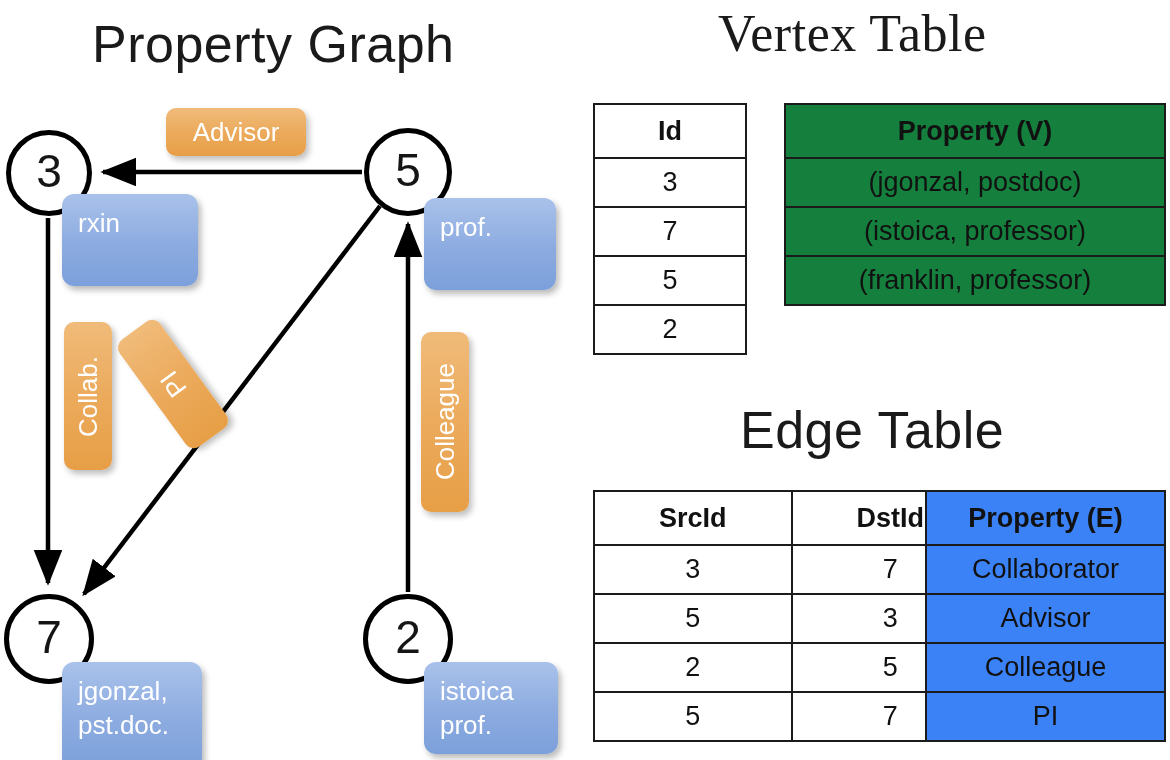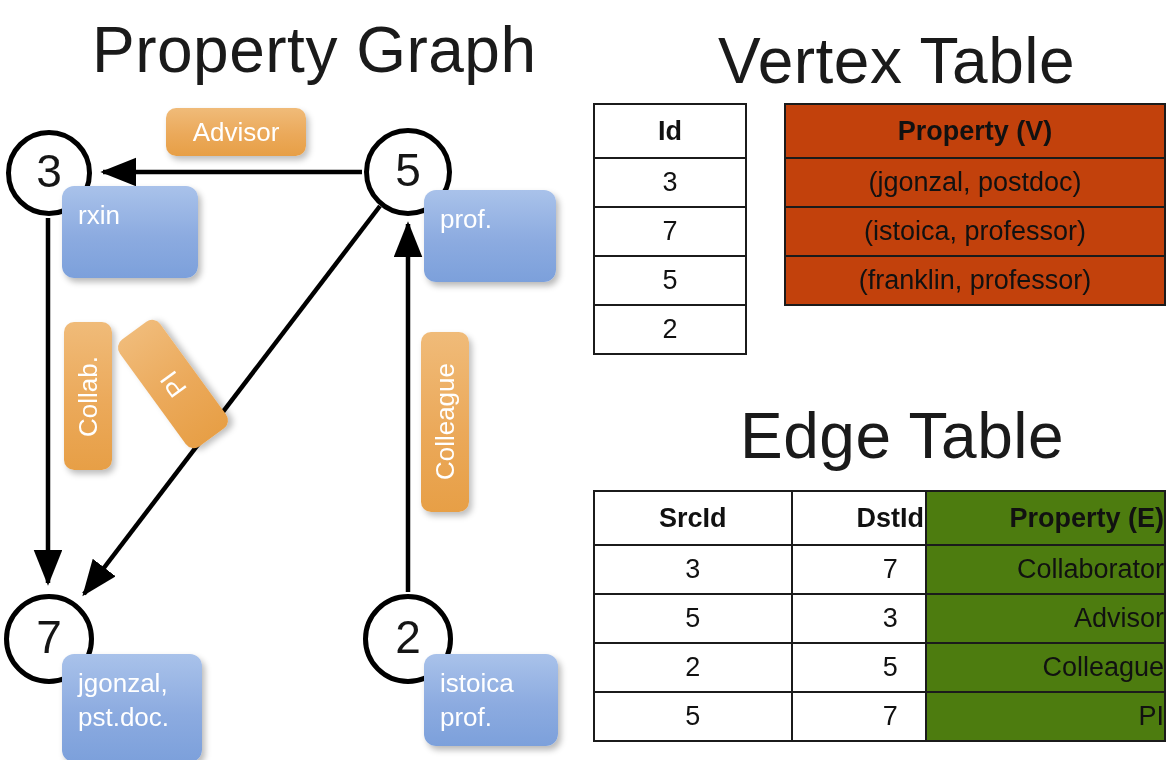--- a/index.html
+++ b/index.html
@@ -14,28 +14,28 @@
     overflow: hidden;
     font-family: "Liberation Sans", sans-serif;
     color: #000;
   }
 
   
   .slide-title {
     position: absolute;
     font-family: "Liberation Sans", sans-serif;
     font-weight: 300;
-    font-size: 64px;
+    font-size: 52px;
     line-height: 1;
     color: #1a1a1a;
     white-space: nowrap;
     letter-spacing: 0.5px;
   }
   #title-property-graph { left: 92px;  top: 18px; }
-  #title-vertex-table   { left: 718px; top: 29px; }
+  #title-vertex-table   { left: 718px; top: 8px; font-family: Liberation Serif, serif; }
   #title-edge-table     { left: 740px; top: 404px; }
 
   
   #graph-panel {
     position: absolute;
     left: 0; top: 0;
     width: 585px; height: 760px;
   }
   #graph-svg {
     position: absolute;
@@ -75,20 +75,21 @@
     border-radius: 12px;
     background: linear-gradient(to bottom, #a9c2ea 0%, #8cabe0 55%, #7ca0db 100%);
     box-shadow: 3px 4px 6px rgba(0,0,0,0.28);
     color: #ffffff;
     font-family: "Liberation Sans", sans-serif;
     font-weight: 300;
     font-size: 26px;
     line-height: 1.32;
     padding: 12px 0 12px 16px;
     box-sizing: border-box;
+    margin-top: 8px;
   }
   #box-rxin      { left: 62px;  top: 186px; width: 136px; height: 92px; }
   #box-franklin  { left: 424px; top: 190px; width: 132px; height: 92px; }
   #box-jgonzal   { left: 62px;  top: 654px; width: 140px; height: 108px; }
   #box-istoica   { left: 424px; top: 654px; width: 134px; height: 92px; }
 
   
   .edge-label {
     position: absolute;
     border-radius: 10px;
@@ -148,26 +149,26 @@
   }
   .tbl th {
     font-weight: bold;
     font-size: 27px;
   }
   .tbl .hdr-row th { height: 52px; line-height: 52px; }
 
   
   #vertex-id-table   { left: 593px; top: 103px; width: 154px; }
   #vertex-prop-table { left: 784px; top: 103px; width: 382px; }
-  #vertex-prop-table td, #vertex-prop-table th { background: #c2410c; }
+  #vertex-prop-table td, #vertex-prop-table th { background: #15803d; }
 
   
   #edge-src-dst-table { left: 593px; top: 490px; width: 397px; }
   #edge-prop-table    { left: 925px; top: 490px; width: 241px; }
-  #edge-prop-table td, #edge-prop-table th { background: #4d7c0f; text-align: right; }
+  #edge-prop-table td, #edge-prop-table th { background: #3b82f6; }
   #edge-src-dst-table col.c { width: 165px; }
 </style>
 </head>
 <body>
 
 <div class="slide-title" id="title-property-graph">Property Graph</div>
 
 <div class="slide-title" id="title-vertex-table">Vertex Table</div>
 
 <div class="slide-title" id="title-edge-table">Edge Table</div>

